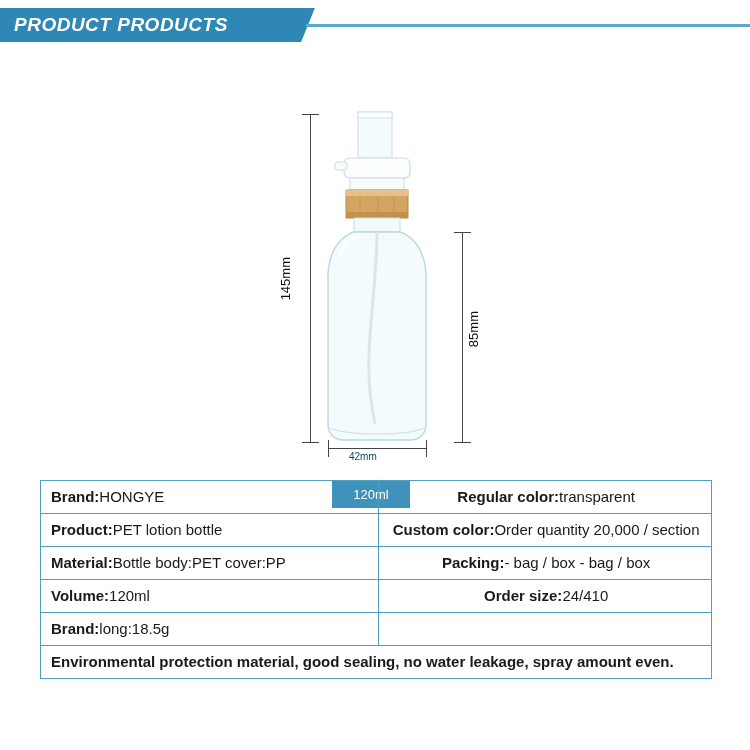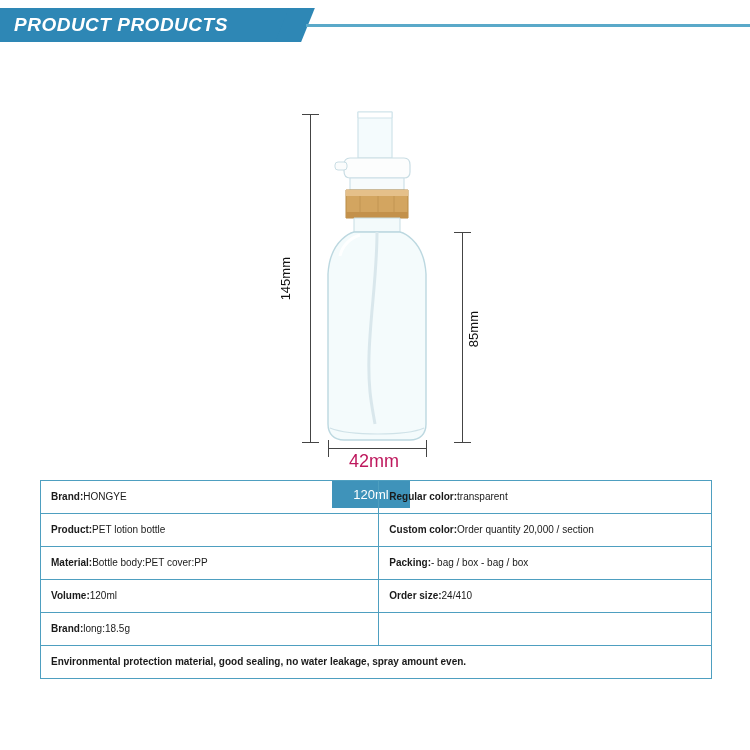--- a/index.html
+++ b/index.html
@@ -94,22 +94,22 @@
     color: #111;
     writing-mode: vertical-rl;
     text-orientation: mixed;
     transform: rotate(180deg);
     white-space: nowrap;
     background: #ffffff;
     padding: 3px 0;
   }
   .dim-label-h {
     position: absolute;
-    font-size: 18px;
-    color: #be185d;
+    font-size: 10px;
+    color: #0c4a6e;
     white-space: nowrap;
   }
 
   
   .volume-badge {
     position: absolute;
     left: 332px;
     top: 434px;
     width: 78px;
     height: 28px;
@@ -128,31 +128,31 @@
     top: 60px;
   }
 
   
   .spec-table {
     position: absolute;
     left: 40px;
     top: 480px;
     width: 672px;
     border-collapse: collapse;
-    font-size: 10px;
+    font-size: 15px;
   }
   .spec-table td {
     border: 1px solid #4e9fc0;
     padding: 6px 8px 6px 10px;
     vertical-align: middle;
     height: 20px;
     line-height: 18px;
   }
   .spec-table td.left-cell { width: 338px; }
-  .spec-table td.right-cell { width: 332px; }
+  .spec-table td.right-cell { width: 332px; text-align: center; }
   .lbl {
     font-weight: bold;
   }
   .note-row td {
     padding-left: 10px;
     font-weight: bold;
   }
 </style>
 </head>
 <body>

